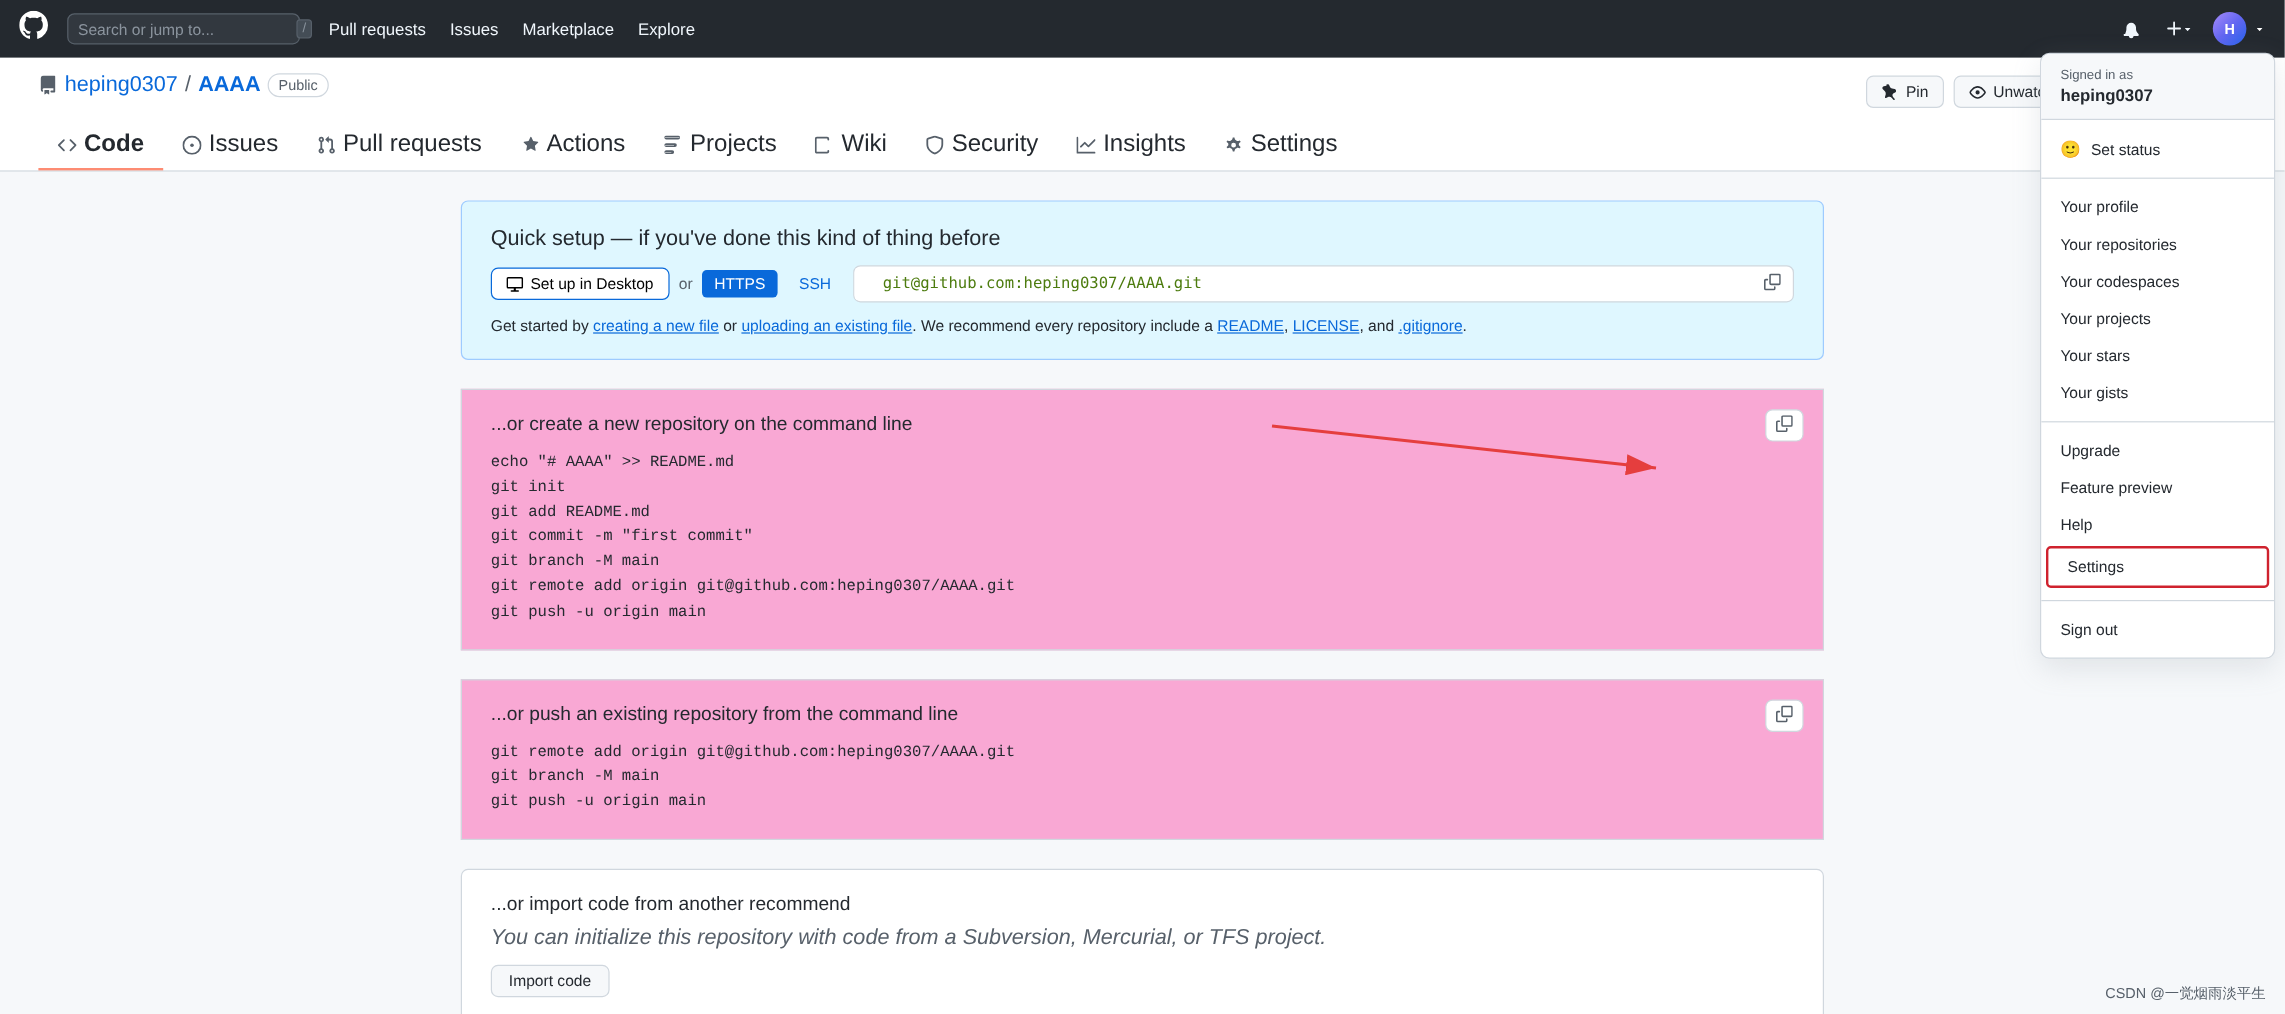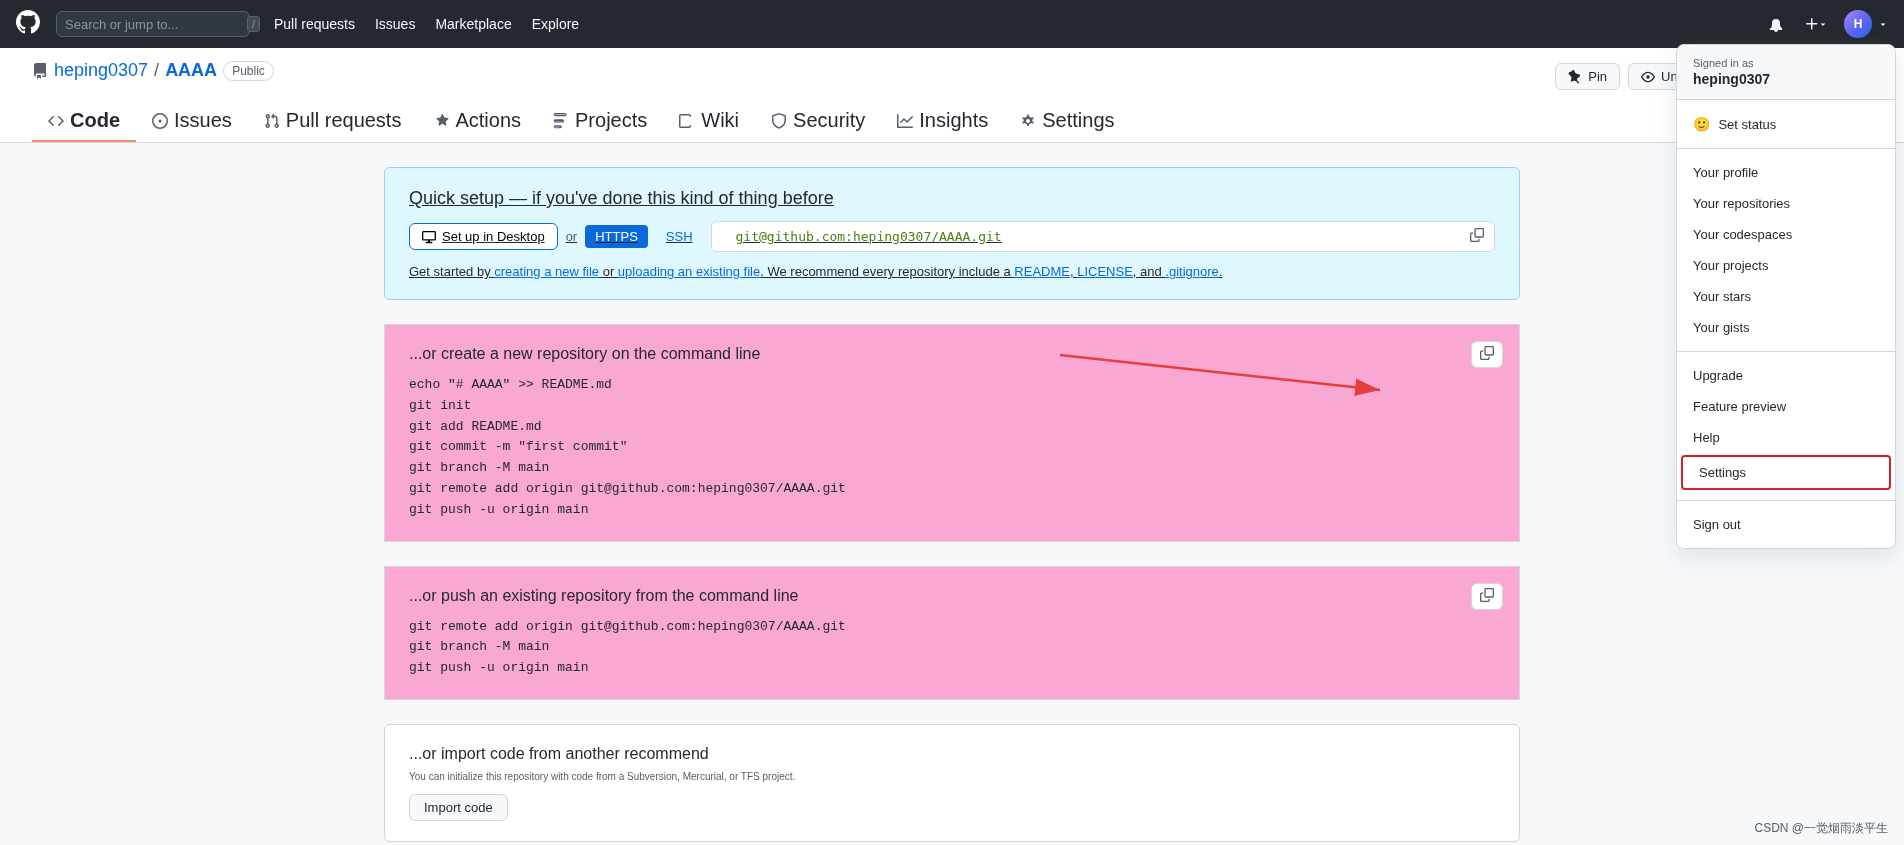--- a/index.html
+++ b/index.html
@@ -187,21 +187,20 @@
       padding: 24px 32px;
     }
 
     
     .setup-box {
       background: #dff7ff;
       border: 1px solid #9ecbff;
       border-radius: 6px;
       padding: 20px 24px;
       margin-bottom: 24px;
-      text-decoration: underline;
     }
     .setup-box h2 {
       font-size: 18px;
       font-weight: 400;
       margin-bottom: 12px;
       color: #24292f;
     }
     .url-row {
       display: flex;
       align-items: center;
@@ -312,40 +311,41 @@
       border: 1px solid #d0d7de;
       border-radius: 6px;
       padding: 20px 24px;
     }
     .import-section h3 {
       font-size: 16px;
       font-weight: 400;
       margin-bottom: 8px;
     }
     .import-section p {
-      font-size: 10px;
+      font-size: 18px;
       color: #57606a;
       margin-bottom: 12px;
+      font-style: italic;
     }
     .import-btn {
       border: 1px solid #d0d7de;
       background: #f6f8fa;
       border-radius: 6px;
       padding: 5px 14px;
       font-size: 13px;
       cursor: pointer;
       color: #24292f;
     }
 
     
     .dropdown-menu {
       position: fixed;
       top: 44px;
       right: 8px;
-      width: 220px;
+      width: 196px;
       background: white;
       border: 1px solid #d0d7de;
       border-radius: 8px;
       box-shadow: 0 8px 24px rgba(140,149,159,0.2);
       z-index: 200;
       overflow: hidden;
     }
     .dropdown-header {
       padding: 12px 16px;
       border-bottom: 1px solid #d0d7de;

